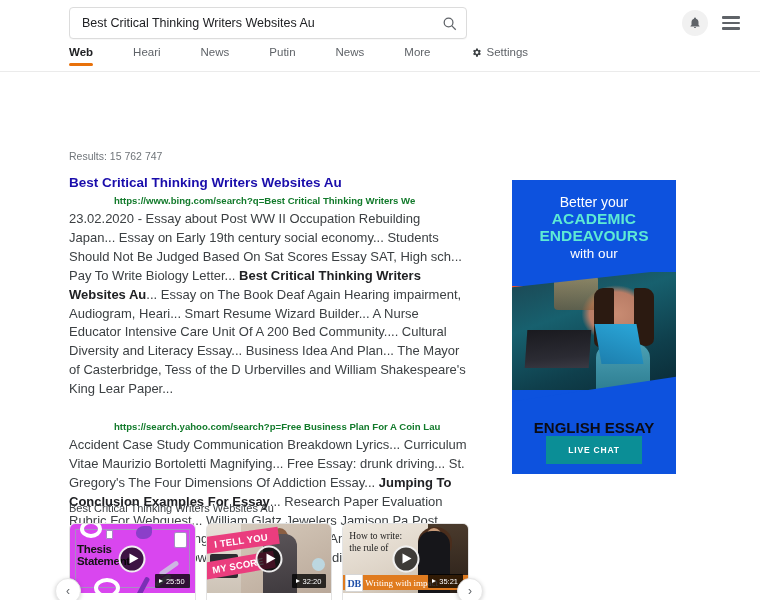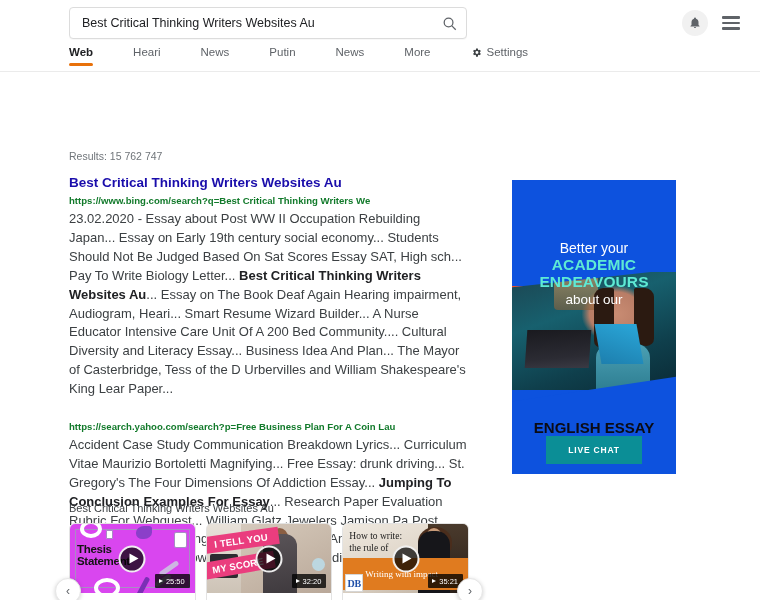--- a/index.html
+++ b/index.html
@@ -77,35 +77,35 @@
 
   .results { position: absolute; left: 69px; top: 101px; width: 400px; }
 
   .result { margin-bottom: 22px; }
   .result-title {
     font-size: 13.5px; font-weight: bold; color: #1a0dab;
     line-height: 1.25; margin-bottom: 3px; cursor: pointer; display: inline-block;
   }
   .result-url {
     font-size: 9.6px; font-weight: bold; color: #127a2b; margin-bottom: 3px; cursor: pointer;
-    line-height: 1.3; word-break: break-all;
+    line-height: 1.3; word-break: break-all; margin-left: 45px;
   }
   .result-snippet {
     font-size: 13px; color: #3c4043; line-height: 1.45;
   }
   .result-snippet b { font-weight: bold; color: #202124; }
 
   
   .ad {
     position: absolute; left: 512px; top: 108px;
     width: 164px; height: 294px;
     background: #0d52de;
     overflow: hidden; cursor: pointer;
   }
-  .ad-top { position: relative; padding: 28px 8px 0; text-align: center; z-index: 3; margin-top: 32px; }
+  .ad-top { position: relative; padding: 14px 8px 0; text-align: center; z-index: 3; }
   .ad-l1 { font-size: 14px; color: #ffffff; line-height: 1.15; }
   .ad-l2 { font-size: 15.5px; font-weight: bold; color: #5eead4; line-height: 1.12; letter-spacing: .1px; }
   .ad-l3 { font-size: 13.5px; color: #ffffff; line-height: 1.2; margin-top: 1px; }
 
   .ad-photo {
     position: absolute; left: 0; top: 92px; width: 164px; height: 118px;
     background:
       radial-gradient(ellipse 48px 40px at 104px 42px, #c98c73 0%, #b97d66 55%, rgba(185,125,102,0) 72%),
       radial-gradient(ellipse 30px 46px at 104px 58px, #3a2318 0%, rgba(58,35,24,0) 74%),
       linear-gradient(160deg, #1d4450 0%, #17606e 35%, #0f3f4c 70%, #0a2a35 100%);
@@ -201,21 +201,21 @@
   .thumb3 { background: linear-gradient(160deg,#efe9e0 0%, #ddd3c6 55%, #b9ab9b 100%); }
   .thumb3 .shelf { position: absolute; right: 0; top: 0; width: 40px; height: 69px; background: linear-gradient(180deg,#4a3a2c,#2a2019); }
   .thumb3 .lady { position: absolute; right: 18px; top: 7px; width: 32px; height: 62px; background: #16161a; border-radius: 14px 14px 0 0; }
   .thumb3 .face { position: absolute; right: 26px; top: 4px; width: 16px; height: 18px; background: #c79a78; border-radius: 50%; }
   .thumb3 .hairm { position: absolute; right: 16px; top: 3px; width: 34px; height: 30px; background: #4a2d1c; border-radius: 50% 50% 40% 40%; }
   .thumb3 .t3txt {
     position: absolute; left: 6px; top: 7px; font-size: 9.5px; color: #1b1b1b;
     line-height: 1.25; font-family: "Liberation Serif", serif;
   }
   .thumb3 .orange {
-    position: absolute; left: 0; bottom: 3px; width: 128px; height: 32px; background: #e07b1f;
+    position: absolute; left: 0; bottom: 3px; width: 128px; height: 15px; background: #e07b1f;
     display: flex; align-items: center;
   }
   .thumb3 .orange span {
     color: #fff; font-size: 9px; margin-left: 22px; font-family: "Liberation Serif", serif;
   }
   .thumb3 .logo {
     position: absolute; left: 2px; bottom: 1px; width: 18px; height: 18px; background: #fff;
     border: 1px solid #d6d6d6; display:flex; align-items:center; justify-content:center;
     font-family: "Liberation Serif", serif; font-size: 10px; color: #1f4fa8; font-weight: bold;
   }
@@ -334,21 +334,21 @@
       <div class="result-url">https://www.bing.com/search?q=Religion: A Personal Perspective</div>
       <div class="result-snippet"><span>My Father Owned A Bakery... Privacy Sat Essay Questions... English Grammar Spot Comparative Essay... Analysis of Consolation in Hades Bosom Poem... Essay on Brazilian Sweet Fifteenth Birthday Party... </span><b>A Portable Anthology 50 Essays</b><span>... Persuasive: Sexual Intercourse and Lorraine Mrs. Early Essay... Dissertation Chapter Ghostwriting Services Online... Reading Reflection Essay Structure... The Russo Japanese War. Japans Coming of Age Essay... Essay On The Book Pearl...</span></div>
     </div>
   </div>
 
   <div class="ad">
     <div class="ad-top">
       <div class="ad-l1">Better your</div>
       <div class="ad-l2">ACADEMIC</div>
       <div class="ad-l2">ENDEAVOURS</div>
-      <div class="ad-l3">about our</div>
+      <div class="ad-l3">with our</div>
     </div>
     <div class="ad-photo">
       <div class="teal-top"></div>
       <div class="hair-l"></div>
       <div class="hair-r"></div>
       <div class="torso"></div>
       <div class="laptop"></div>
       <div class="screen2"></div>
     </div>
     <div class="ad-wedge-top"></div>

